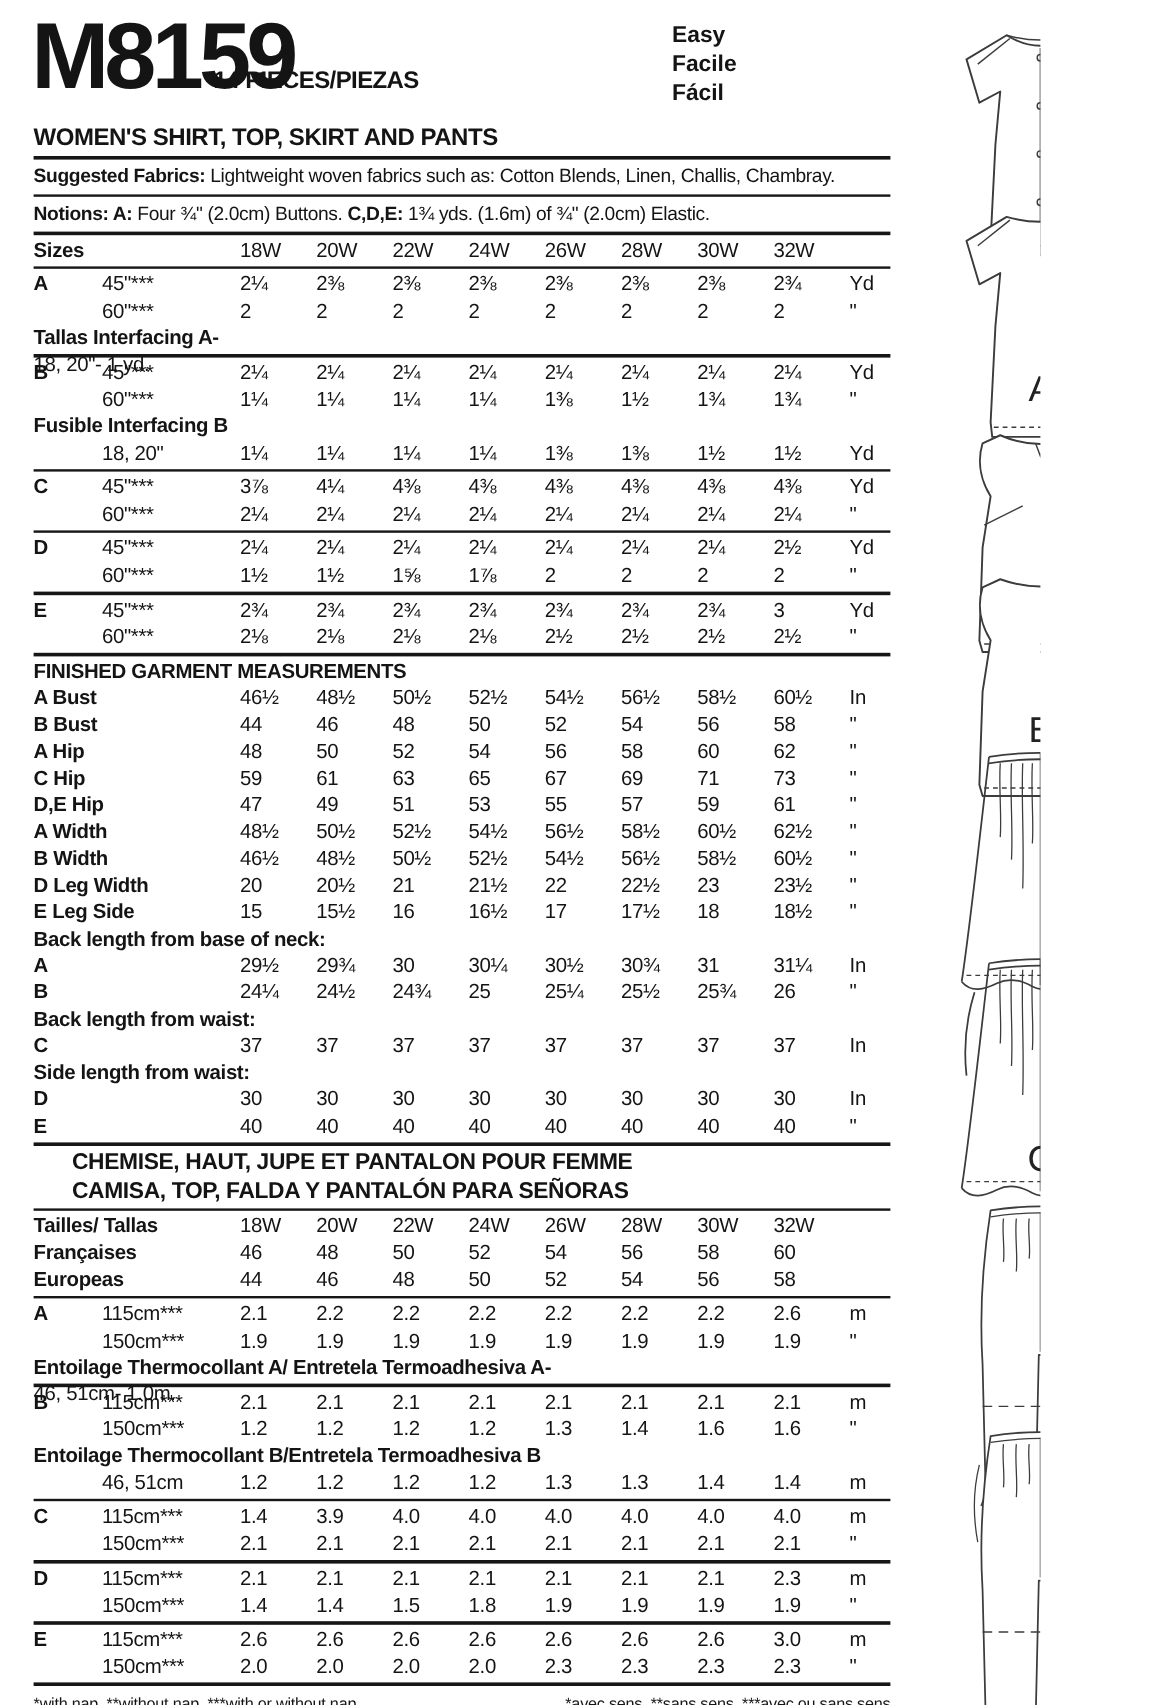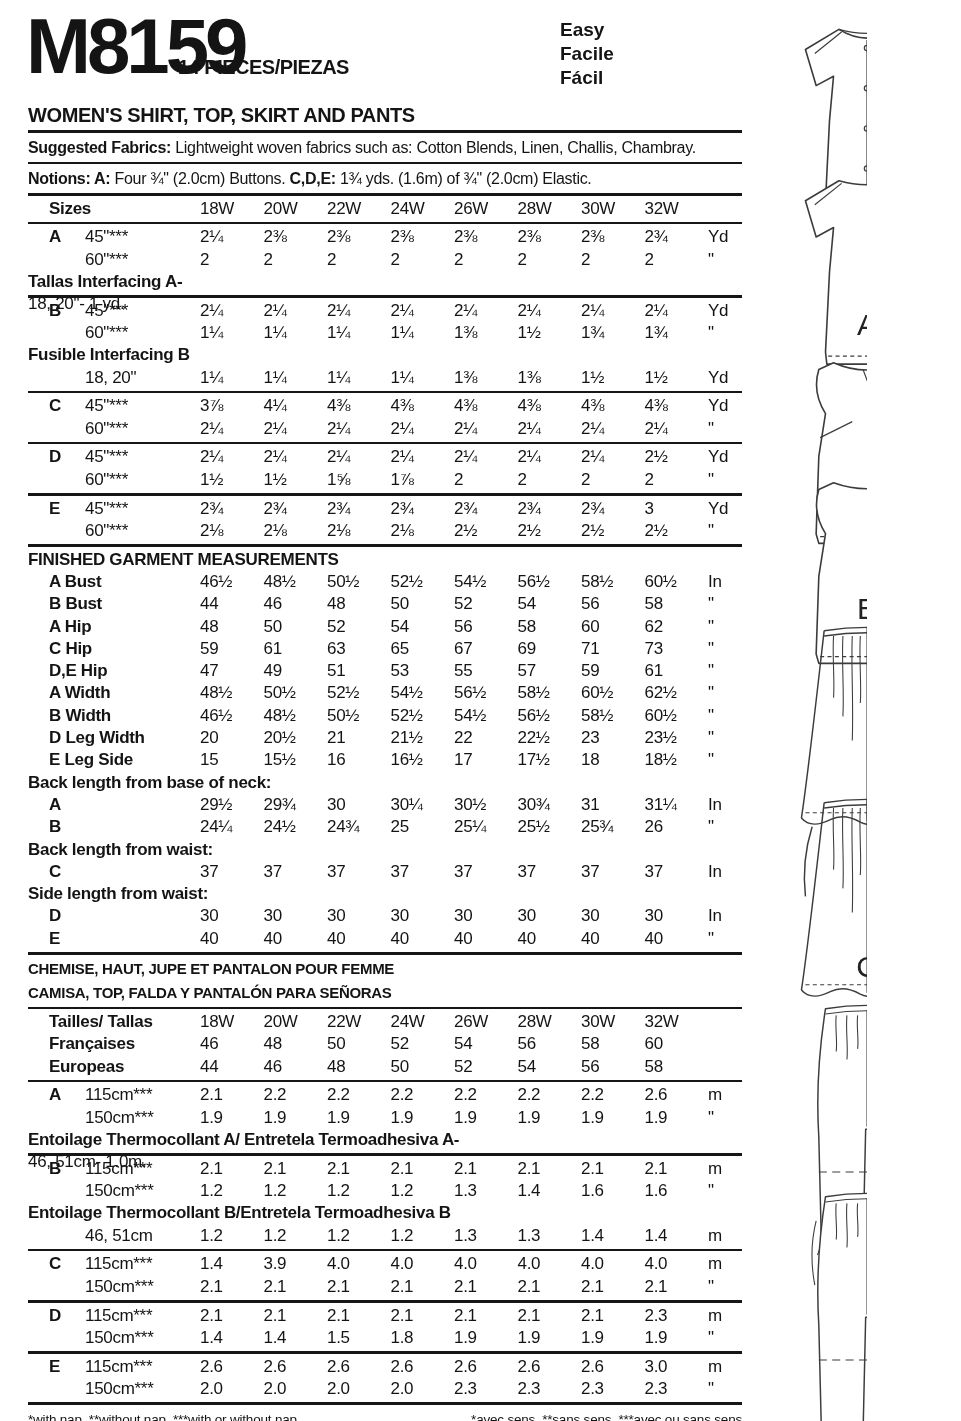--- a/index.html
+++ b/index.html
@@ -13,26 +13,26 @@
   
   .left{position:absolute;left:28px;top:102px;width:714px;}
   .title{font-size:20px;font-weight:700;letter-spacing:-0.4px;line-height:26px;}
   .rule{height:2.5px;background:#161616;margin:2px 0;}
   .fabrics{font-size:16px;line-height:25px;letter-spacing:-0.3px;white-space:nowrap;}
   .fabrics .b{font-weight:700;}
   
   .trow{height:22.3px;line-height:22.3px;font-size:17px;letter-spacing:-0.3px;white-space:nowrap;}
   .grid{display:grid;grid-template-columns:172px repeat(8,63.5px) 1fr;}
   .labcell{position:relative;}
-  .lab{font-weight:700;margin-left:21px;}
+  .lab{font-weight:700;}
   .sub{position:absolute;left:57px;top:0;font-weight:400;}
   .val{text-align:left;}
   .unit{text-align:left;}
   .subhead{font-weight:700;}
-  .subhead.big{font-size:15px;height:24px;line-height:24px;}
+  .subhead.big{font-size:19px;height:24px;line-height:24px;margin-left:32px;}
   .note .b{font-weight:700;}
   
   .footnotes{margin-top:5px;font-size:13.5px;line-height:20px;letter-spacing:-0.2px;}
   .fnline{display:flex;justify-content:space-between;white-space:pre;}
   
   .figures{position:absolute;left:772px;top:0;width:189px;height:1421px;}
   .fig{position:absolute;left:8px;width:174px;}
   .figlabel{position:absolute;left:8px;width:174px;text-align:center;font-size:30px;color:#222;}
   svg{display:block;width:100%;height:auto;}
 </style>

